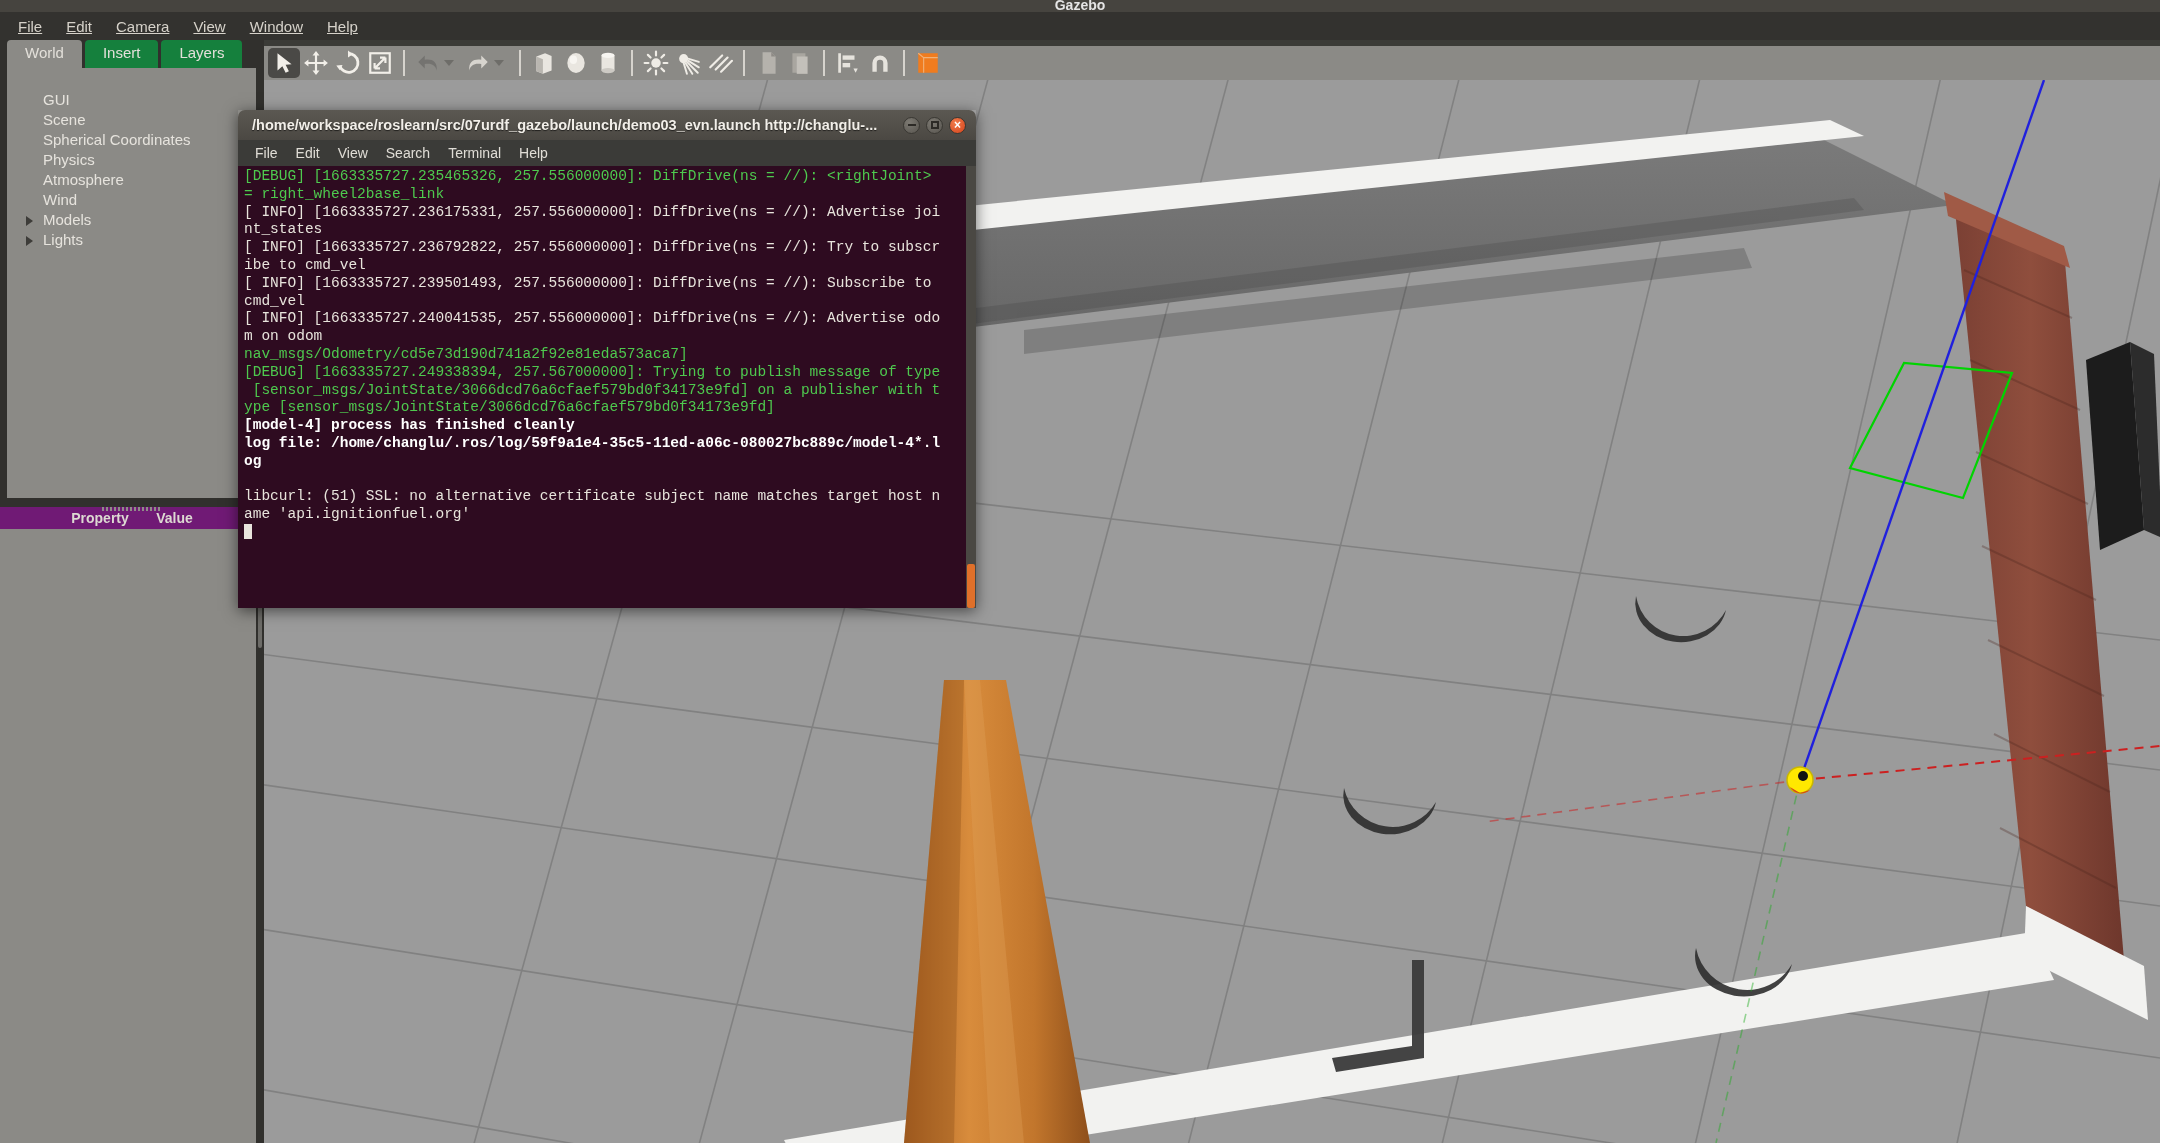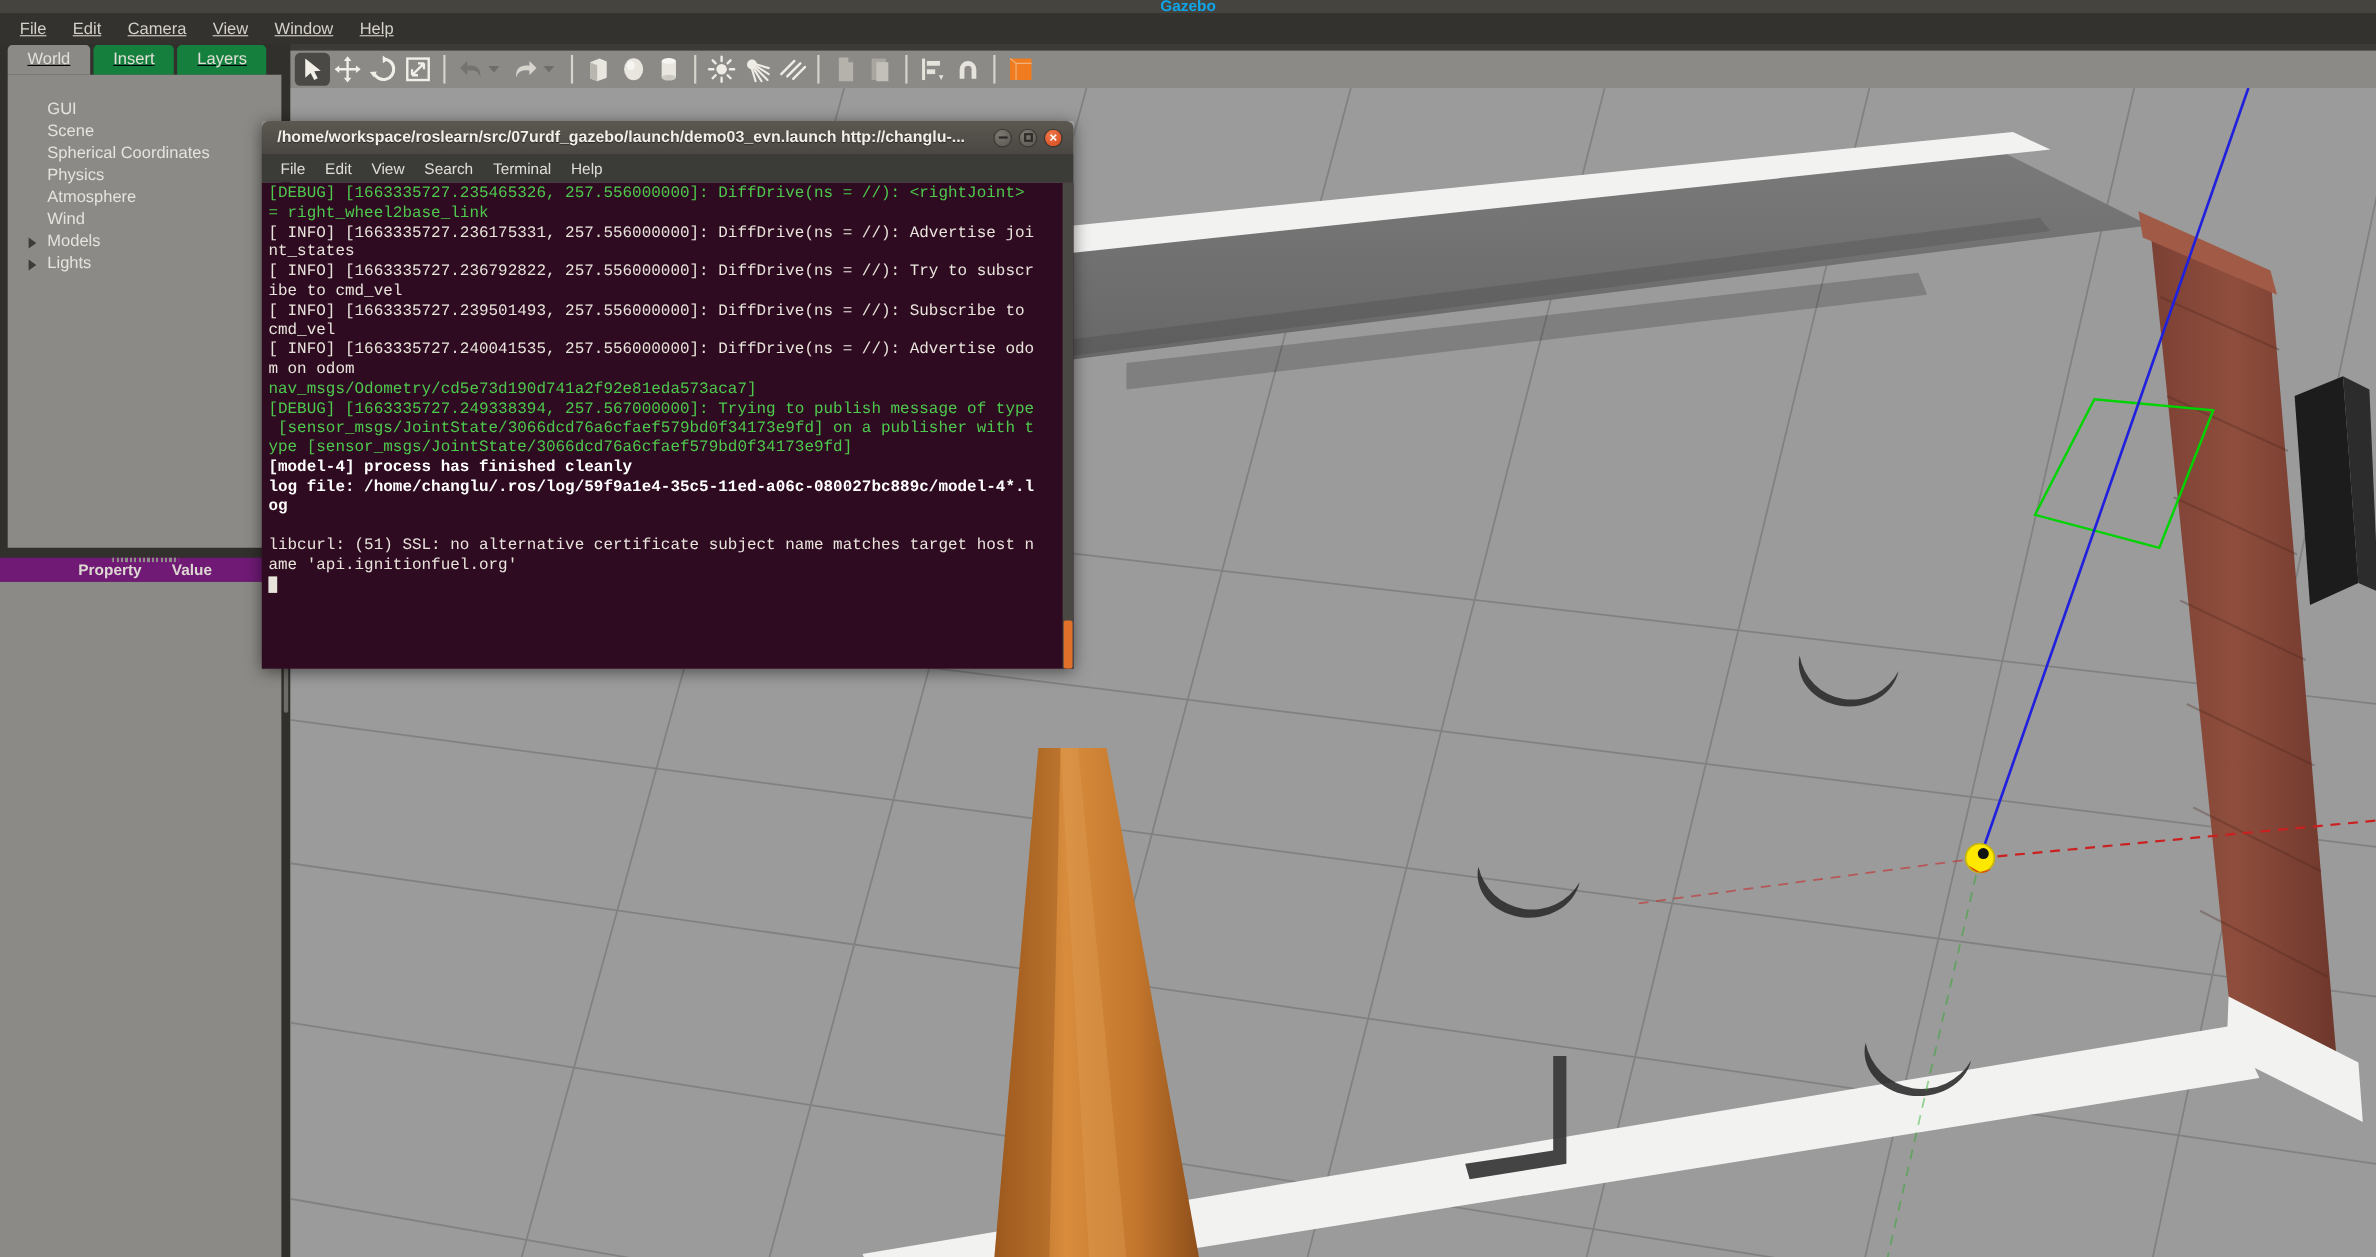--- a/index.html
+++ b/index.html
@@ -8,21 +8,21 @@
     overflow: hidden;
     background: #3b3b37;
     font-family: "Liberation Sans", sans-serif;
   }
 
   #app { position: relative; width: 2160px; height: 1143px; }
 
   
   .win-title {
     position: absolute; left: 0; top: 0; width: 2160px; height: 12px;
-    background: #46443f; color: #0ea5e9;
+    background: #46443f; color: #e5e5e5;
     font-size: 14px; font-weight: bold;
     text-align: center; line-height: 10px;
     overflow: hidden;
   }
 
   
   .menubar {
     position: absolute; left: 0; top: 12px; width: 2160px; height: 28px;
     background: #33322f;
     display: flex; align-items: center;
@@ -35,21 +35,21 @@
   }
   .menubar .mi .ul { text-decoration: underline; }
 
   
   .leftpanel {
     position: absolute; left: 0; top: 40px; width: 256px; height: 1103px;
     background: #31302d;
   }
   .tabrow {
     position: absolute; left: 7px; top: 0px; height: 28px;
-    display: flex; align-items: flex-end; text-decoration: underline;
+    display: flex; 
   }
   .tab {
     font-size: 15px; color: #e3e0da;
     padding: 4px 18px 5px 18px;
     background: #7b7a76;
     border-top-left-radius: 4px; border-top-right-radius: 4px;
     margin-right: 3px;
     line-height: 18px;
   }
   .tab.active { background: #8b8a86; }

